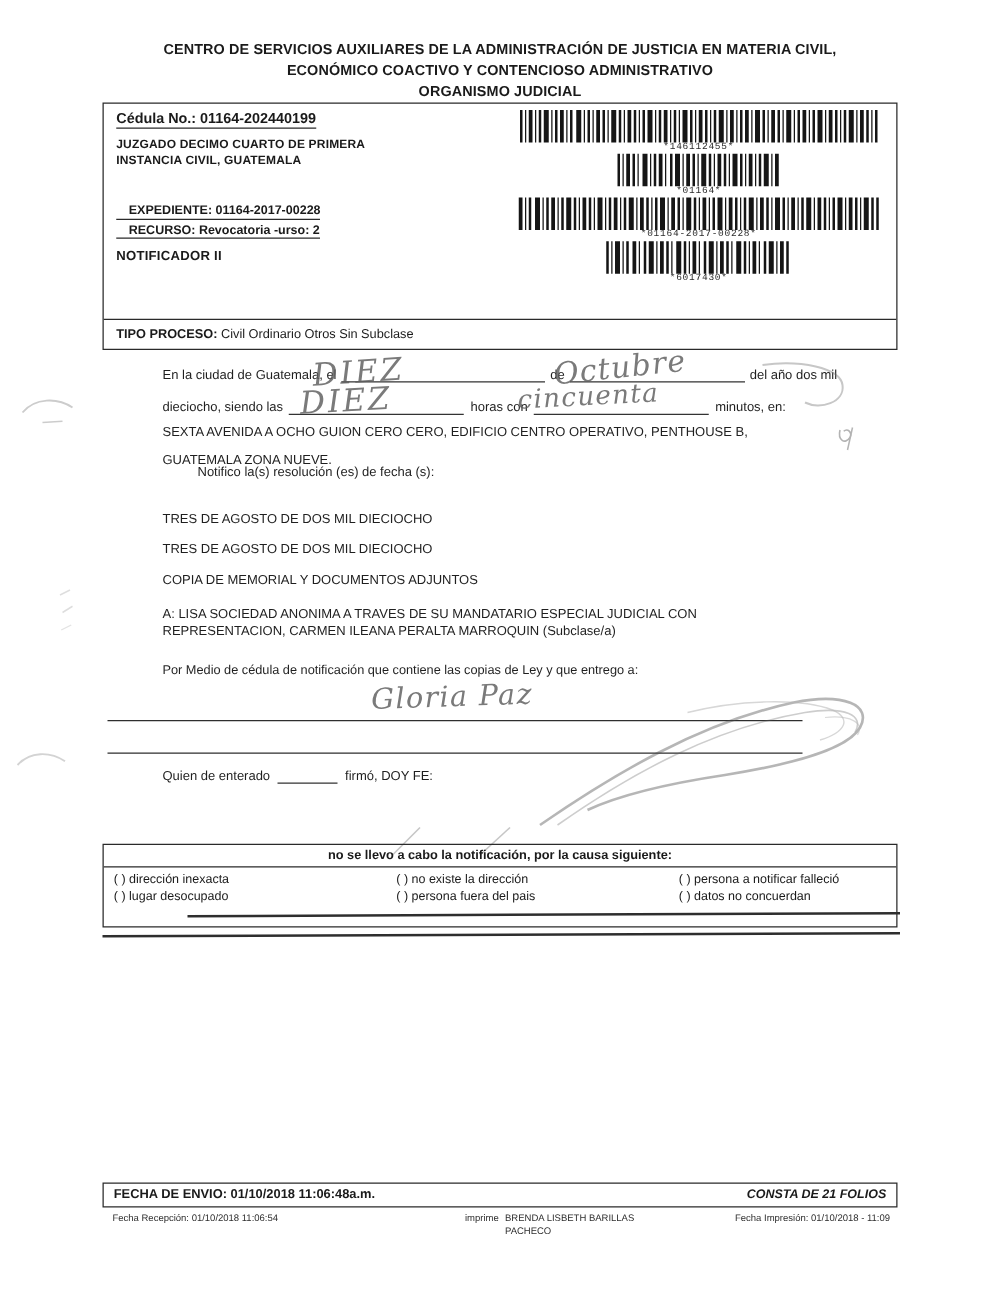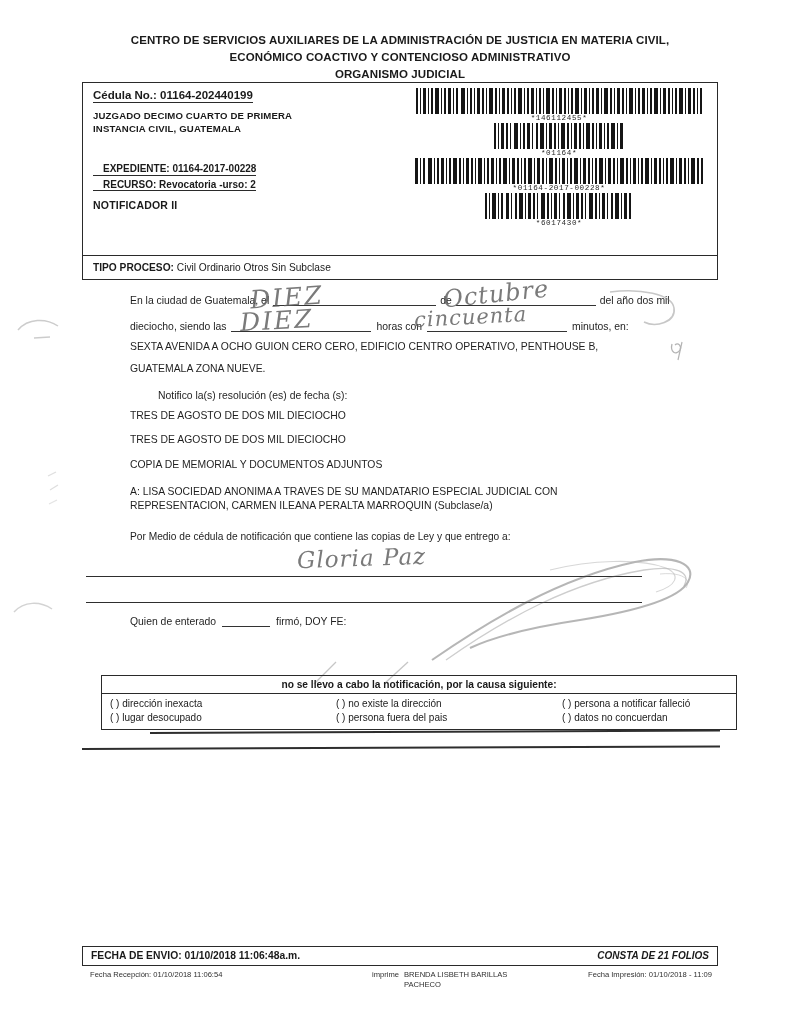--- a/index.html
+++ b/index.html
@@ -80,27 +80,27 @@
     white-space:nowrap;
     pointer-events:none;
   }
 
   
   .rule{position:absolute;background:#2e2e2e;}
 
   
   .causa{
     position:absolute;left:82px;top:675px;width:636px;
-    border:1.2px solid #2a2a2a;box-sizing:border-box;margin-left:19px;
+    border:1.2px solid #2a2a2a;box-sizing:border-box;
   }
   .causa-title{
     text-align:center;font-weight:bold;font-size:10.2px;padding:2.5px 0 3px;
     border-bottom:1.2px solid #2a2a2a;
   }
-  .causa-grid{display:flex;padding:3px 0 4px 0;gap:44px;}
+  .causa-grid{display:flex;padding:3px 0 16px 0;gap:44px;}
   .causa-col{flex:1;padding-left:8px;}
   .causa-col .opt{font-size:10px;line-height:14px;white-space:nowrap;}
 
   
   .footer-box{
     position:absolute;left:82px;top:946px;width:636px;height:20px;
     border:1.2px solid #2a2a2a;box-sizing:border-box;
   }
   .footer-box .fl{position:absolute;left:8px;top:3px;font-size:10.3px;font-weight:bold;}
   .footer-box .fr{position:absolute;right:8px;top:3px;font-size:10px;font-weight:bold;font-style:italic;}
@@ -393,21 +393,21 @@
     <div class="ln" style="left:86px;top:294px;">
       <span>En la ciudad de Guatemala, el</span><span class="blank" style="width:163px;margin:0 4px;"></span><span>de</span><span class="blank" style="width:140px;margin:0 4px;"></span><span>del año dos mil</span>
     </div>
 
     <div class="ln" style="left:86px;top:320px;">
       <span>dieciocho, siendo las</span><span class="blank" style="width:140px;margin:0 5px;"></span><span>horas con</span><span class="blank" style="width:140px;margin:0 5px;"></span><span>minutos, en:</span>
     </div>
 
     <div class="ln" style="left:86px;top:341px;">SEXTA AVENIDA A OCHO GUION CERO CERO, EDIFICIO CENTRO OPERATIVO, PENTHOUSE B,</div>
     <div class="ln" style="left:86px;top:363px;">GUATEMALA ZONA NUEVE.</div>
-    <div class="ln" style="left:86px;top:390px;padding-left:28px;">Notifico la(s) resolución (es) de fecha (s):</div>
+    <div class="ln" style="left:86px;top:373px;padding-left:28px;">Notifico la(s) resolución (es) de fecha (s):</div>
 
     <div class="ln" style="left:86px;top:410px;">TRES DE AGOSTO DE DOS MIL DIECIOCHO</div>
     <div class="ln" style="left:86px;top:434px;">TRES DE AGOSTO DE DOS MIL DIECIOCHO</div>
     <div class="ln" style="left:86px;top:459px;">COPIA DE MEMORIAL Y DOCUMENTOS ADJUNTOS</div>
 
     <div class="ln" style="left:86px;top:486px;">A: LISA SOCIEDAD ANONIMA A TRAVES DE SU MANDATARIO ESPECIAL JUDICIAL CON</div>
     <div class="ln" style="left:86px;top:500px;">REPRESENTACION, CARMEN ILEANA PERALTA MARROQUIN (Subclase/a)</div>
 
     <div class="ln" style="left:86px;top:531px;font-size:10.2px;">Por Medio de cédula de notificación que contiene las copias de Ley y que entrego a:</div>
 

